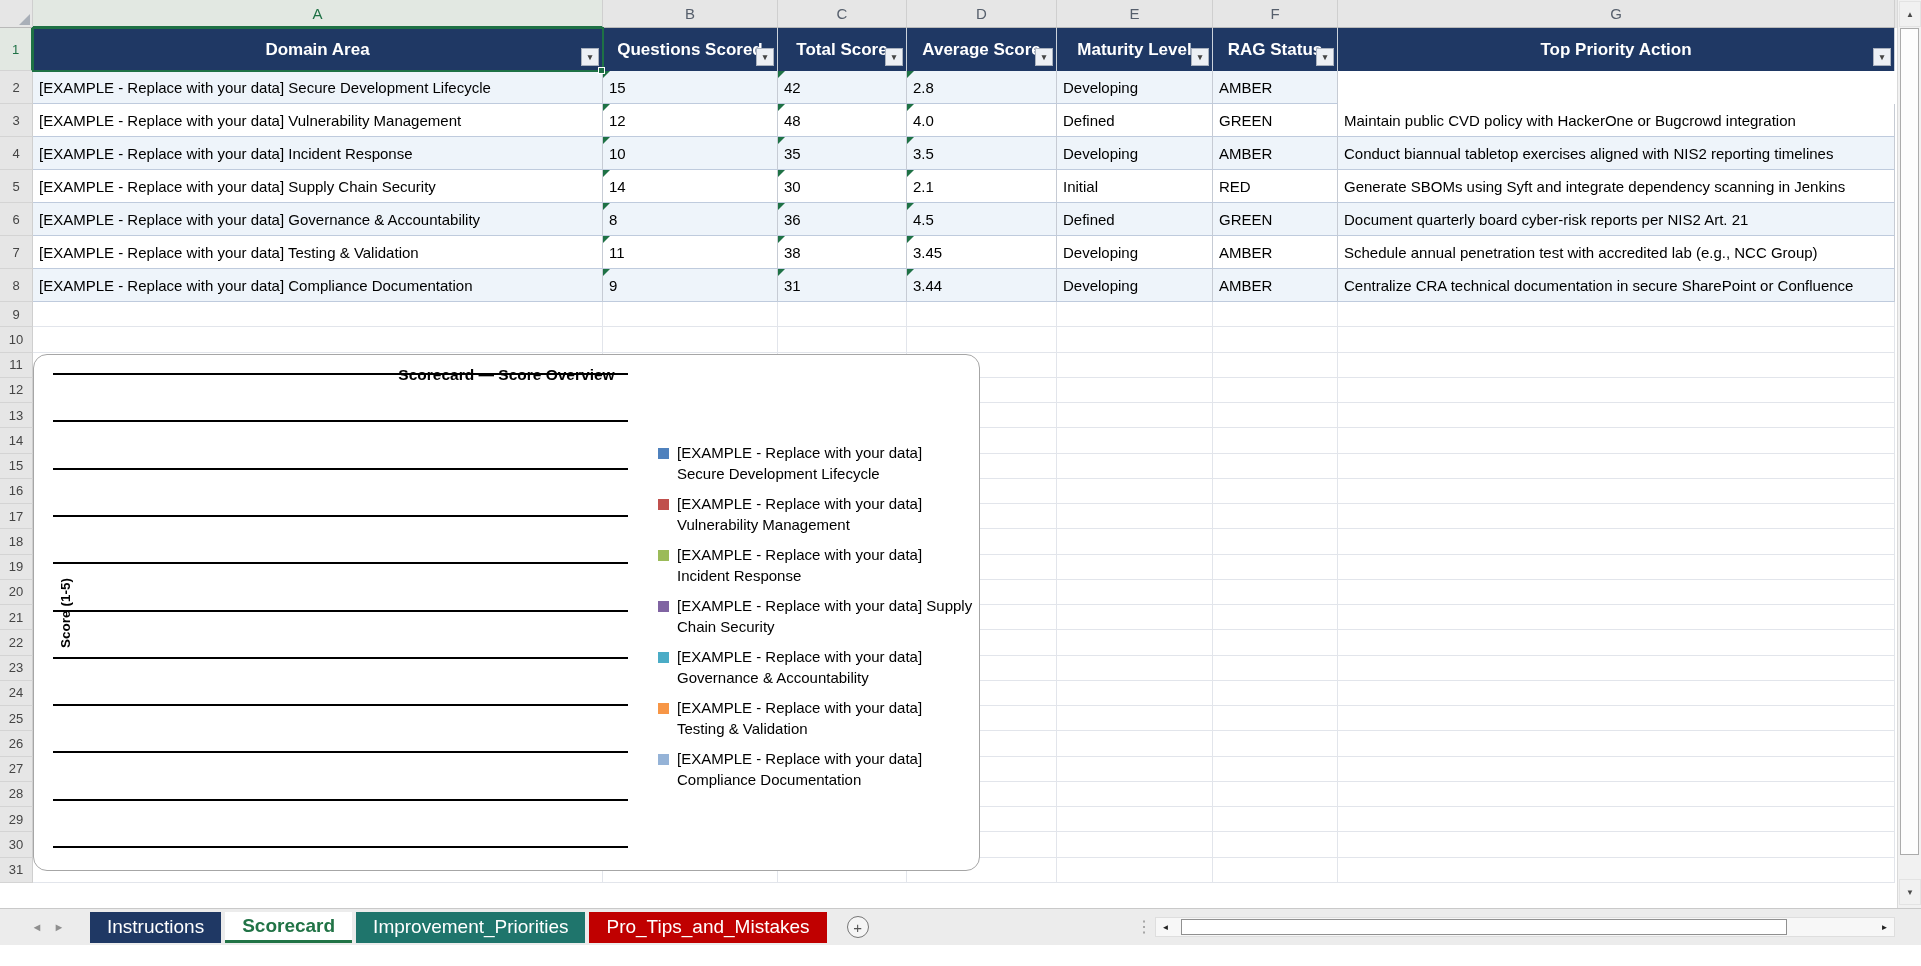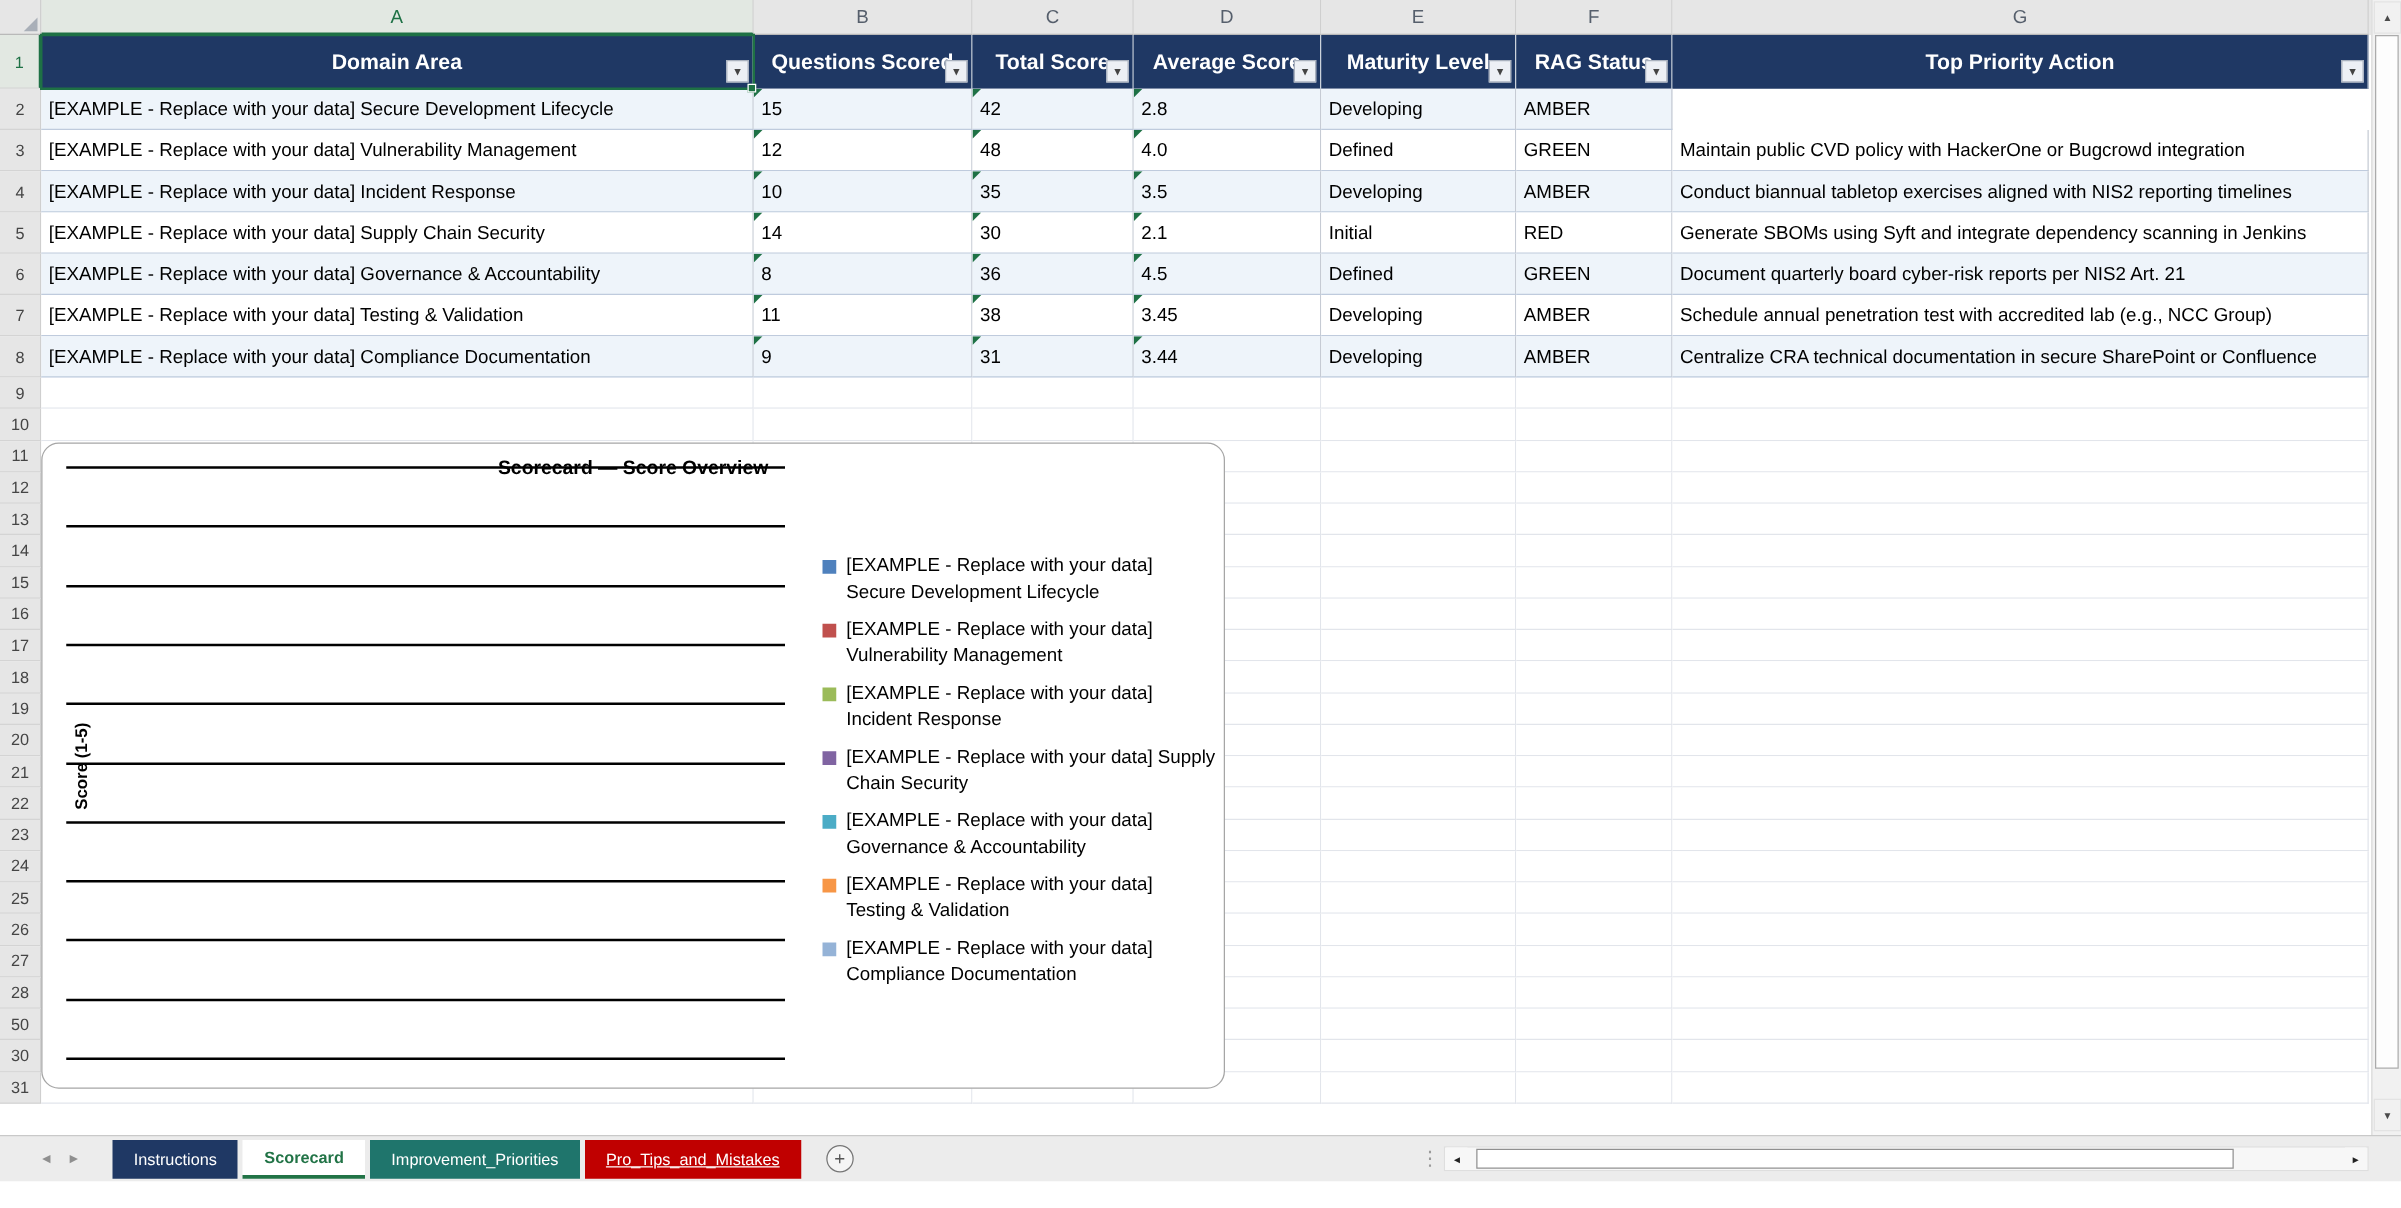--- a/index.html
+++ b/index.html
@@ -56,21 +56,21 @@
   #vscroll{position:absolute;right:0;top:0;width:24px;height:908px;background:#F1F1F1;border-left:1px solid #D9D9D9;}
   .vbtn{position:absolute;left:1px;width:22px;height:26px;background:#F1F1F1;border:1px solid #E3E3E3;
       display:flex;align-items:center;justify-content:center;font-size:8px;color:#4A4A4A;}
   #vthumb{position:absolute;left:2px;top:28px;width:19px;height:827px;background:#FDFDFD;border:1px solid #ABABAB;}
 
   
   #tabbar{position:absolute;left:0;top:908px;width:1921px;height:37px;background:#ECECEC;
       border-top:1px solid #C9C9C9;display:flex;align-items:center;}
   .navarr{color:#8F8F8F;font-size:11px;width:22px;text-align:center;}
   #tabs{display:flex;align-items:flex-end;height:31px;margin-left:20px;}
-  .tab{height:31px;display:flex;align-items:center;padding:0 17px;font-size:13px;margin-right:4px;white-space:nowrap;}
+  .tab{height:31px;display:flex;align-items:center;padding:0 17px;font-size:19px;margin-right:4px;white-space:nowrap;}
   .tab.active{font-weight:bold;border-bottom:3px solid #217346;}
   #addsheet{width:22px;height:22px;border-radius:50%;border:1.5px solid #767676;color:#555;
       display:flex;align-items:center;justify-content:center;font-size:15px;margin-left:16px;background:#F5F5F5;}
   #grip{position:absolute;left:1136px;top:8px;color:#9A9A9A;font-size:16px;letter-spacing:-2px;}
   #hscroll{position:absolute;left:1155px;top:8px;width:740px;height:20px;background:#F7F7F7;border:1px solid #DEDEDE;}
   .hbtn{position:absolute;top:0;width:17px;height:18px;display:flex;align-items:center;justify-content:center;
       font-size:8px;color:#222;background:#F7F7F7;}
   #hthumb{position:absolute;left:25px;top:1px;width:606px;height:16px;background:#FFFFFF;border:1px solid #909090;}
 
   
@@ -422,21 +422,21 @@
           <div class="gut">28</div>
           <div class="ecell" style="width: 570px;"></div>
           <div class="ecell" style="width: 175px;"></div>
           <div class="ecell" style="width: 129px;"></div>
           <div class="ecell" style="width: 150px;"></div>
           <div class="ecell" style="width: 156px;"></div>
           <div class="ecell" style="width: 125px;"></div>
           <div class="ecell" style="width: 557px;"></div>
         </div>
         <div class="row" style="height: 25.25px;">
-          <div class="gut">50</div>
+          <div class="gut">29</div>
           <div class="ecell" style="width: 570px;"></div>
           <div class="ecell" style="width: 175px;"></div>
           <div class="ecell" style="width: 129px;"></div>
           <div class="ecell" style="width: 150px;"></div>
           <div class="ecell" style="width: 156px;"></div>
           <div class="ecell" style="width: 125px;"></div>
           <div class="ecell" style="width: 557px;"></div>
         </div>
         <div class="row" style="height: 25.25px;">
           <div class="gut">30</div>
@@ -519,21 +519,21 @@
       </div>
   </div>
 
   <div id="tabbar">
     <span class="navarr" style="margin-left:26px;">◄</span>
     <span class="navarr">►</span>
     <div id="tabs">
         <div class="tab" style="background: rgb(31, 56, 100); color: rgb(255, 255, 255);">Instructions</div>
         <div class="tab active" style="background: rgb(255, 255, 255); color: rgb(33, 115, 70);">Scorecard</div>
         <div class="tab" style="background: rgb(31, 117, 108); color: rgb(255, 255, 255);">Improvement_Priorities</div>
-        <div class="tab" style="background: rgb(192, 0, 0); color: rgb(255, 255, 255); text-decoration: underline;">Pro_Tips_and_Mistakes</div>
+        <div class="tab" style="background: rgb(192, 0, 0); color: rgb(255, 255, 255);">Pro_Tips_and_Mistakes</div>
       </div>
     <div id="addsheet">
         <span>+</span>
       </div>
     <div id="grip">⋮</div>
     <div id="hscroll">
       <div class="hbtn" style="left:1px;">
           <span>◄</span>
         </div>
       <div id="hthumb"></div>

